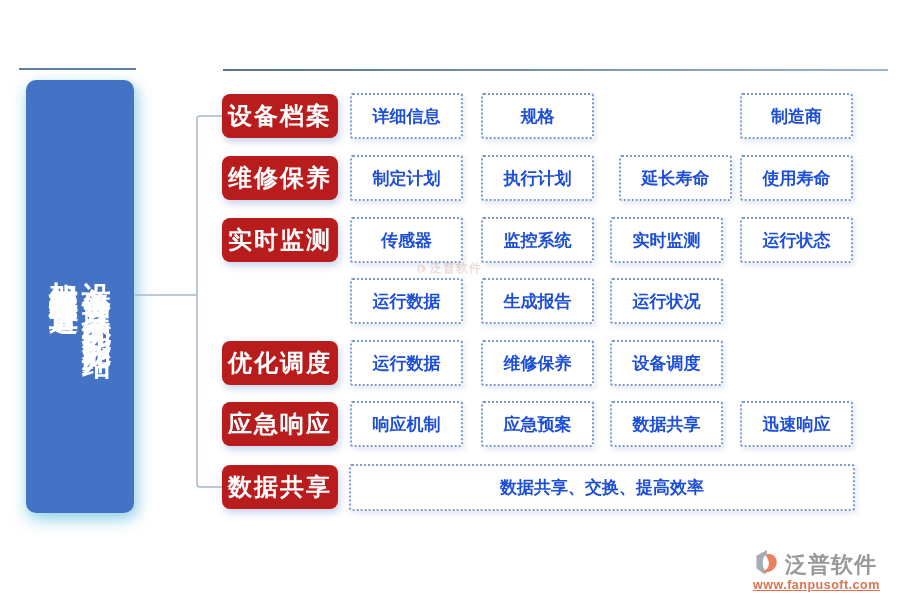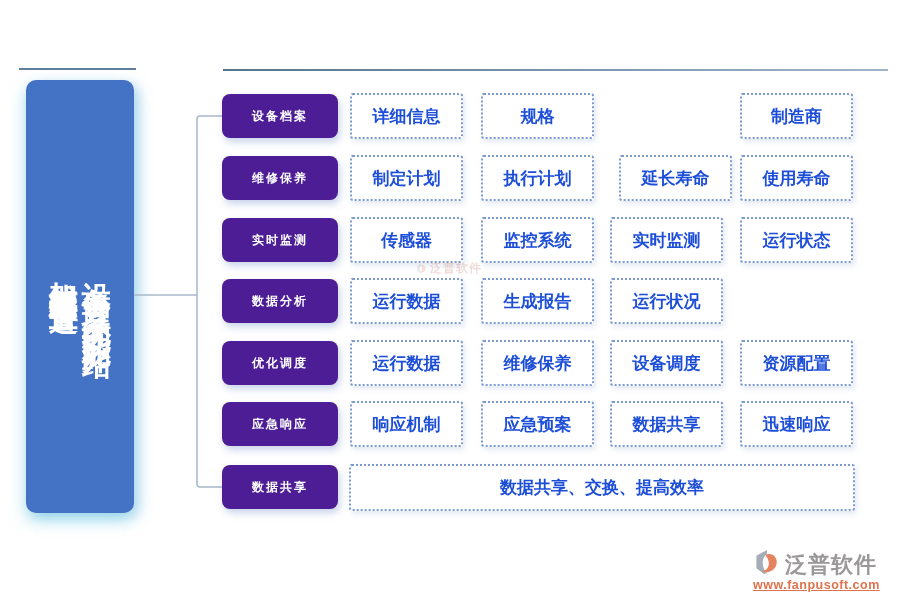--- a/index.html
+++ b/index.html
@@ -22,23 +22,23 @@
   .vtext{writing-mode:vertical-rl;text-orientation:upright;
     color:#ffffff;font-weight:bold;font-size:29px;line-height:1;}
   .vtext span{display:block;margin:0 4px;}
   .vtext .l1{letter-spacing:7px;}
   .vtext .l2{letter-spacing:2.5px;}
   
   .connectors{position:absolute;left:0;top:0;width:900px;height:600px;pointer-events:none;}
   
   .branch-label{
     position:absolute;left:222px;width:116px;height:44px;
-    background:#4c1d95;border-radius:8px;
+    background:#b91c1c;border-radius:8px;
     box-shadow:2px 4px 7px rgba(150,170,215,.5);
-    color:#ffffff;font-weight:bold;font-size:12px;letter-spacing:2px;
+    color:#ffffff;font-weight:bold;font-size:24px;letter-spacing:2px;
     display:flex;align-items:center;justify-content:center;
   }
   
   .item-box{
     position:absolute;width:113px;height:46px;box-sizing:border-box;
     background:#ffffff;border:2px dotted #7D99D1;border-radius:3px;
     box-shadow:2px 3px 5px rgba(170,185,215,.3);
     color:#1d4ed8;font-weight:bold;font-size:17px;
     display:flex;align-items:center;justify-content:center;white-space:nowrap;
   }
@@ -72,21 +72,20 @@
   </div>
 
   <svg class="connectors" viewBox="0 0 900 600" xmlns="http://www.w3.org/2000/svg">
     <path d="M134 295 H197" fill="none" stroke="#A8B8CB" stroke-width="1.5"></path>
     <path d="M222 116 H200 Q197 116 197 119 V484 Q197 487 200 487 H222" fill="none" stroke="#A8B8CB" stroke-width="1.5"></path>
   </svg>
 
   <div class="branch-label" style="top:94px">设备档案</div>
   <div class="branch-label" style="top:156px">维修保养</div>
   <div class="branch-label" style="top:218px">实时监测</div>
-  <div class="branch-label" style="top:279px">数据分析</div>
   <div class="branch-label" style="top:341px">优化调度</div>
   <div class="branch-label" style="top:402px">应急响应</div>
   <div class="branch-label" style="top:465px">数据共享</div>
 
   <div class="item-box" style="left:350px;top:93px">详细信息</div>
   <div class="item-box" style="left:481px;top:93px">规格</div>
   <div class="item-box" style="left:740px;top:93px">制造商</div>
 
   <div class="item-box" style="left:350px;top:155px">制定计划</div>
   <div class="item-box" style="left:481px;top:155px">执行计划</div>
@@ -98,21 +97,20 @@
   <div class="item-box" style="left:610px;top:217px">实时监测</div>
   <div class="item-box" style="left:740px;top:217px">运行状态</div>
 
   <div class="item-box" style="left:350px;top:278px">运行数据</div>
   <div class="item-box" style="left:481px;top:278px">生成报告</div>
   <div class="item-box" style="left:610px;top:278px">运行状况</div>
 
   <div class="item-box" style="left:350px;top:340px">运行数据</div>
   <div class="item-box" style="left:481px;top:340px">维修保养</div>
   <div class="item-box" style="left:610px;top:340px">设备调度</div>
-  <div class="item-box" style="left:740px;top:340px">资源配置</div>
 
   <div class="item-box" style="left:350px;top:401px">响应机制</div>
   <div class="item-box" style="left:481px;top:401px">应急预案</div>
   <div class="item-box" style="left:610px;top:401px">数据共享</div>
   <div class="item-box" style="left:740px;top:401px">迅速响应</div>
 
   <div class="item-box wide">数据共享、交换、提高效率</div>
 
   <div class="watermark-mid">
     <svg width="11" height="11" viewBox="0 0 28 28">

